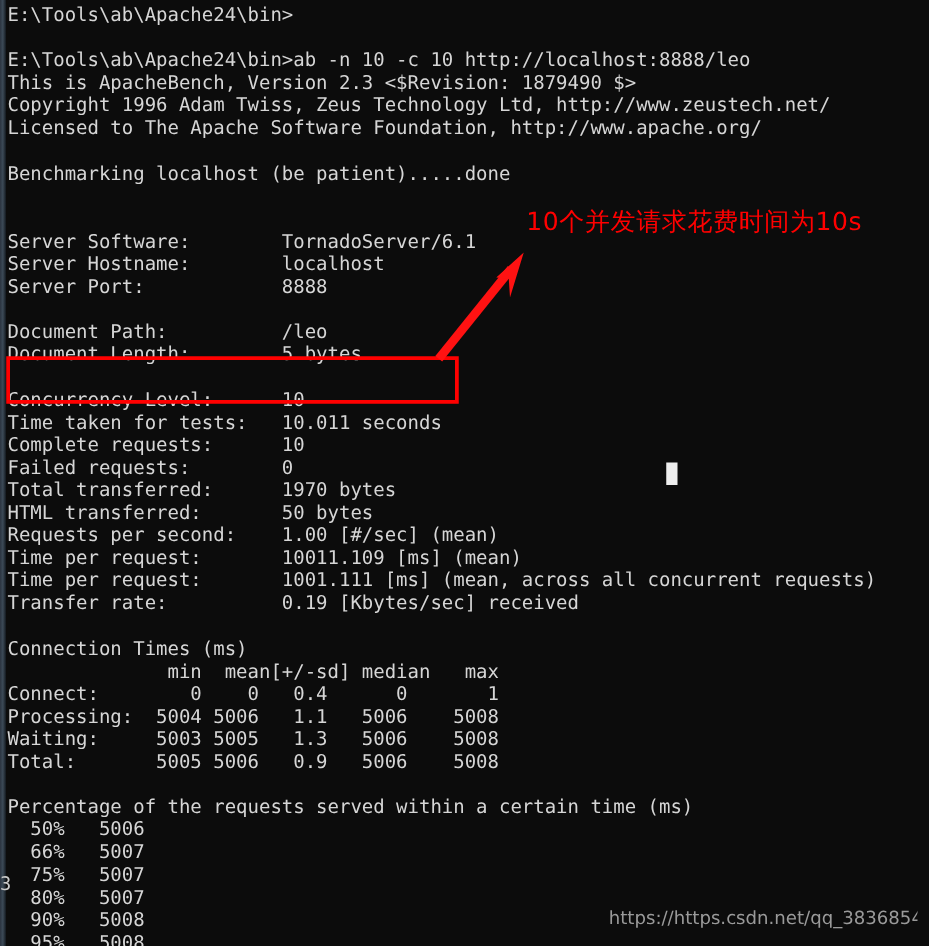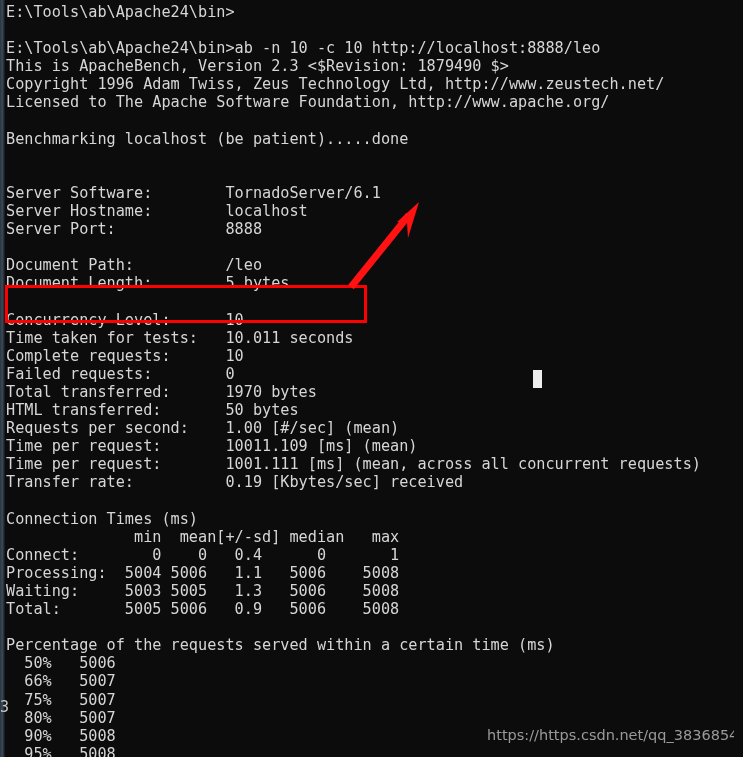--- a/index.html
+++ b/index.html
@@ -123,16 +123,17 @@
   <div class="cursor"></div>
 
   <div class="redbox"></div>
 
   <svg class="arrow-svg" viewBox="0 0 110 110">
     <defs></defs>
     <path d="M16,97 L74,25" stroke="#ff1212" stroke-width="7" stroke-linecap="butt" fill="none"></path>
     <polygon points="84,12 62,32 72,33 73,48" fill="#ff1212"></polygon>
   </svg>
 
+  <div class="annotation">10个并发请求花费时间为10s</div>
 
   <div class="watermark">https://https.csdn.net/qq_38368548</div>
 
 </div>
 
 </body></html>

